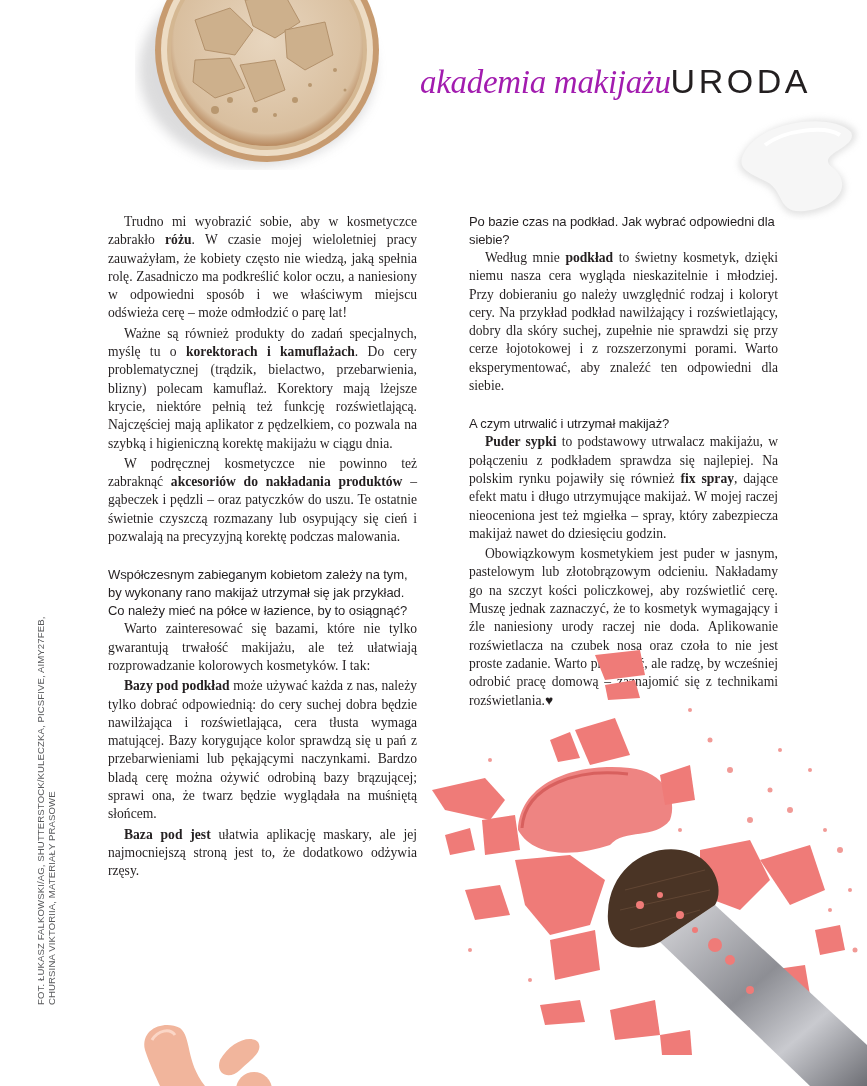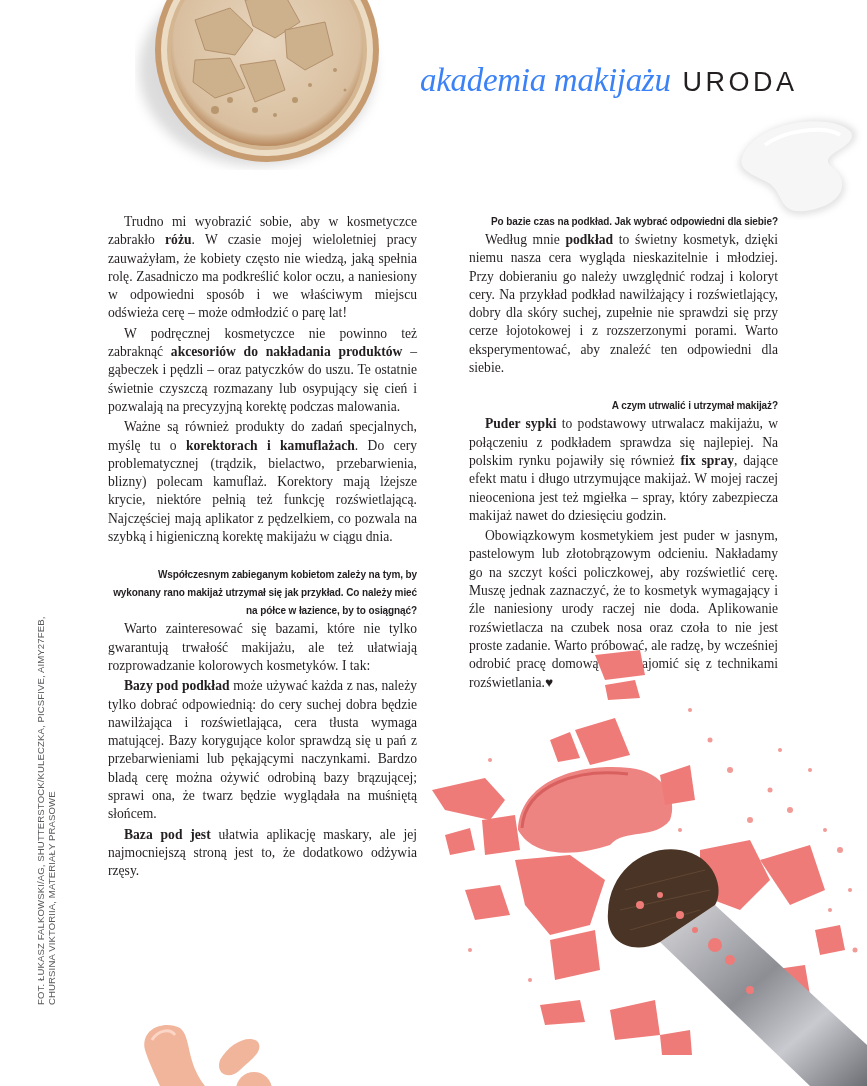--- a/index.html
+++ b/index.html
@@ -1,29 +1,29 @@
 <!DOCTYPE html>
 <html><head>
 <meta charset="utf-8">
 <style>
   html, body { margin: 0; padding: 0; background: #ffffff; }
   body { width: 867px; height: 1086px; position: relative; overflow: hidden; font-family: "DejaVu Serif", serif; color: #231f20; }
 
   
   .header { position: absolute; left: 420px; top: 62px; white-space: nowrap; }
-  .header .kicker { font-family: "Liberation Serif", serif; font-style: italic; font-size: 33px; color: #3b82f6; letter-spacing: -0.3px; }
-  .header .section { font-family: "Liberation Sans", sans-serif; font-size: 27px; font-weight: normal; letter-spacing: 3.5px; color: #231f20; margin-left: 12px; }
+  .header .kicker { font-family: "Liberation Serif", serif; font-style: italic; font-size: 33px; color: #a21caf; letter-spacing: -0.3px; }
+  .header .section { font-family: "Liberation Sans", sans-serif; font-size: 34px; font-weight: normal; letter-spacing: 3.5px; color: #231f20; margin-left: 0; }
 
   
   .col { position: absolute; font-family: "Liberation Serif", serif; font-size: 13.6px; line-height: 18.3px; text-align: justify; hyphens: manual; }
   .col.left { left: 108px; top: 213px; width: 309px; }
   .col.right { left: 469px; top: 213px; width: 309px; }
   .col p { margin: 0 0 2px 0; text-indent: 16px; }
   .col p b { font-weight: bold; }
-  .col h3 { font-family: "Liberation Sans", sans-serif; font-weight: bold; font-size: 10px; line-height: 18px; margin: 0; text-align: right; letter-spacing: -0.1px; }
+  .col h3 { font-family: "Liberation Sans", sans-serif; font-weight: normal; font-size: 13px; line-height: 18px; margin: 0; text-align: left; letter-spacing: -0.1px; }
   .col .gap { height: 18px; }
 
   
   .credits { position: absolute; left: 36px; top: 1005px; transform: rotate(-90deg); transform-origin: 0 0; font-family: "Liberation Sans", sans-serif; font-size: 9.6px; line-height: 10.5px; color: #58595b; white-space: nowrap; letter-spacing: 0.1px; }
 
   
   .deco { position: absolute; }
 </style>
 </head>
 <body>
@@ -73,22 +73,22 @@
   <path d="M22,38 C42,10 108,3 126,22 C134,38 88,44 108,58 C126,72 118,96 80,101 C52,104 60,82 42,72 C22,62 8,58 22,38 Z" fill="#f6f6f6"></path>
   <path d="M40,35 C60,20 100,15 115,25" stroke="#ffffff" stroke-width="4" fill="none"></path>
 </svg>
 
 <div class="header">
   <span class="kicker">akademia makijażu</span><span class="section">URODA</span>
 </div>
 
 <div class="col left">
   <p><span>Trudno mi wyobrazić sobie, aby w kosmetyczce zabrakło </span><b>różu</b><span>. W czasie mojej wieloletniej pracy zauważyłam, że kobiety często nie wiedzą, jaką spełnia rolę. Zasadniczo ma podkreślić kolor oczu, a naniesiony w odpowiedni sposób i we właściwym miejscu odświeża cerę – może odmłodzić o parę lat!</span></p>
+  <p><span>Ważne są również produkty do zadań specjalnych, myślę tu o </span><b>korektorach i kamuflażach</b><span>. Do cery problematycznej (trądzik, bielactwo, przebarwienia, blizny) polecam kamuflaż. Korektory mają lżejsze krycie, niektóre pełnią też funkcję rozświetlającą. Najczęściej mają aplikator z pędzelkiem, co pozwala na szybką i higieniczną korektę makijażu w ciągu dnia.</span></p>
   <p><span>W podręcznej kosmetyczce nie powinno też zabraknąć </span><b>akcesoriów do nakładania produktów</b><span> – gąbeczek i pędzli – oraz patyczków do uszu. Te ostatnie świetnie czyszczą rozmazany lub osypujący się cień i pozwalają na precyzyjną korektę podczas malowania.</span></p>
-  <p><span>Ważne są również produkty do zadań specjalnych, myślę tu o </span><b>korektorach i kamuflażach</b><span>. Do cery problematycznej (trądzik, bielactwo, przebarwienia, blizny) polecam kamuflaż. Korektory mają lżejsze krycie, niektóre pełnią też funkcję rozświetlającą. Najczęściej mają aplikator z pędzelkiem, co pozwala na szybką i higieniczną korektę makijażu w ciągu dnia.</span></p>
   <div class="gap"></div>
   <h3>Współczesnym zabieganym kobietom zależy na tym, by wykonany rano makijaż utrzymał się jak przykład. Co należy mieć na półce w łazience, by to osiągnąć?</h3>
   <p>Warto zainteresować się bazami, które nie tylko gwarantują trwałość makijażu, ale też ułatwiają rozprowadzanie kolorowych kosmetyków. I tak:</p>
   <p><b>Bazy pod podkład</b><span> może używać każda z nas, należy tylko dobrać odpowiednią: do cery suchej dobra będzie nawilżająca i rozświetlająca, cera tłusta wymaga matującej. Bazy korygujące kolor sprawdzą się u pań z przebarwieniami lub pękającymi naczynkami. Bardzo bladą cerę można ożywić odrobiną bazy brązującej; sprawi ona, że twarz będzie wyglądała na muśniętą słońcem.</span></p>
   <p><b>Baza pod jest</b><span> ułatwia aplikację maskary, ale jej najmocniejszą stroną jest to, że dodatkowo odżywia rzęsy.</span></p>
 </div>
 
 <div class="col right">
   <h3>Po bazie czas na podkład. Jak wybrać odpowiedni dla siebie?</h3>
   <p><span>Według mnie </span><b>podkład</b><span> to świetny kosmetyk, dzięki niemu nasza cera wygląda nieskazitelnie i młodziej. Przy dobieraniu go należy uwzględnić rodzaj i koloryt cery. Na przykład podkład nawilżający i rozświetlający, dobry dla skóry suchej, zupełnie nie sprawdzi się przy cerze łojotokowej i z rozszerzonymi porami. Warto eksperymentować, aby znaleźć ten odpowiedni dla siebie.</span></p>

